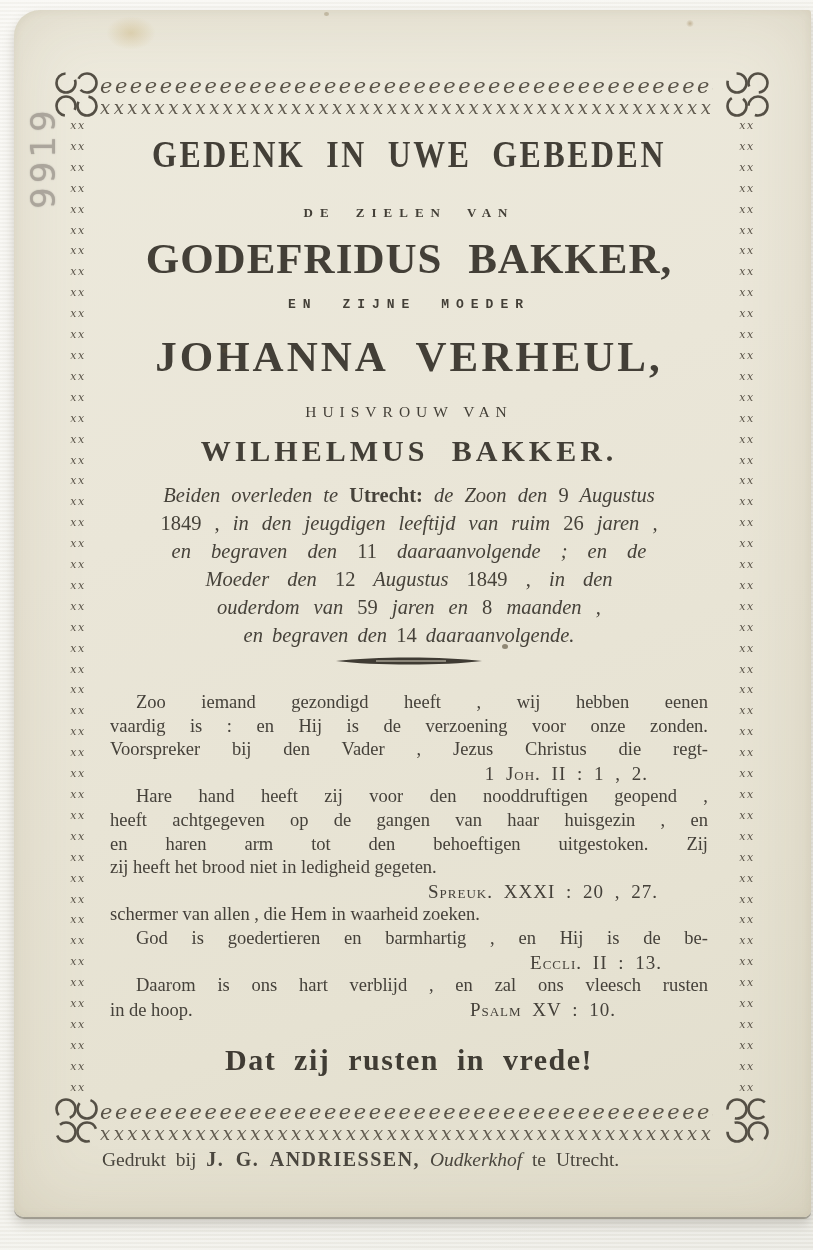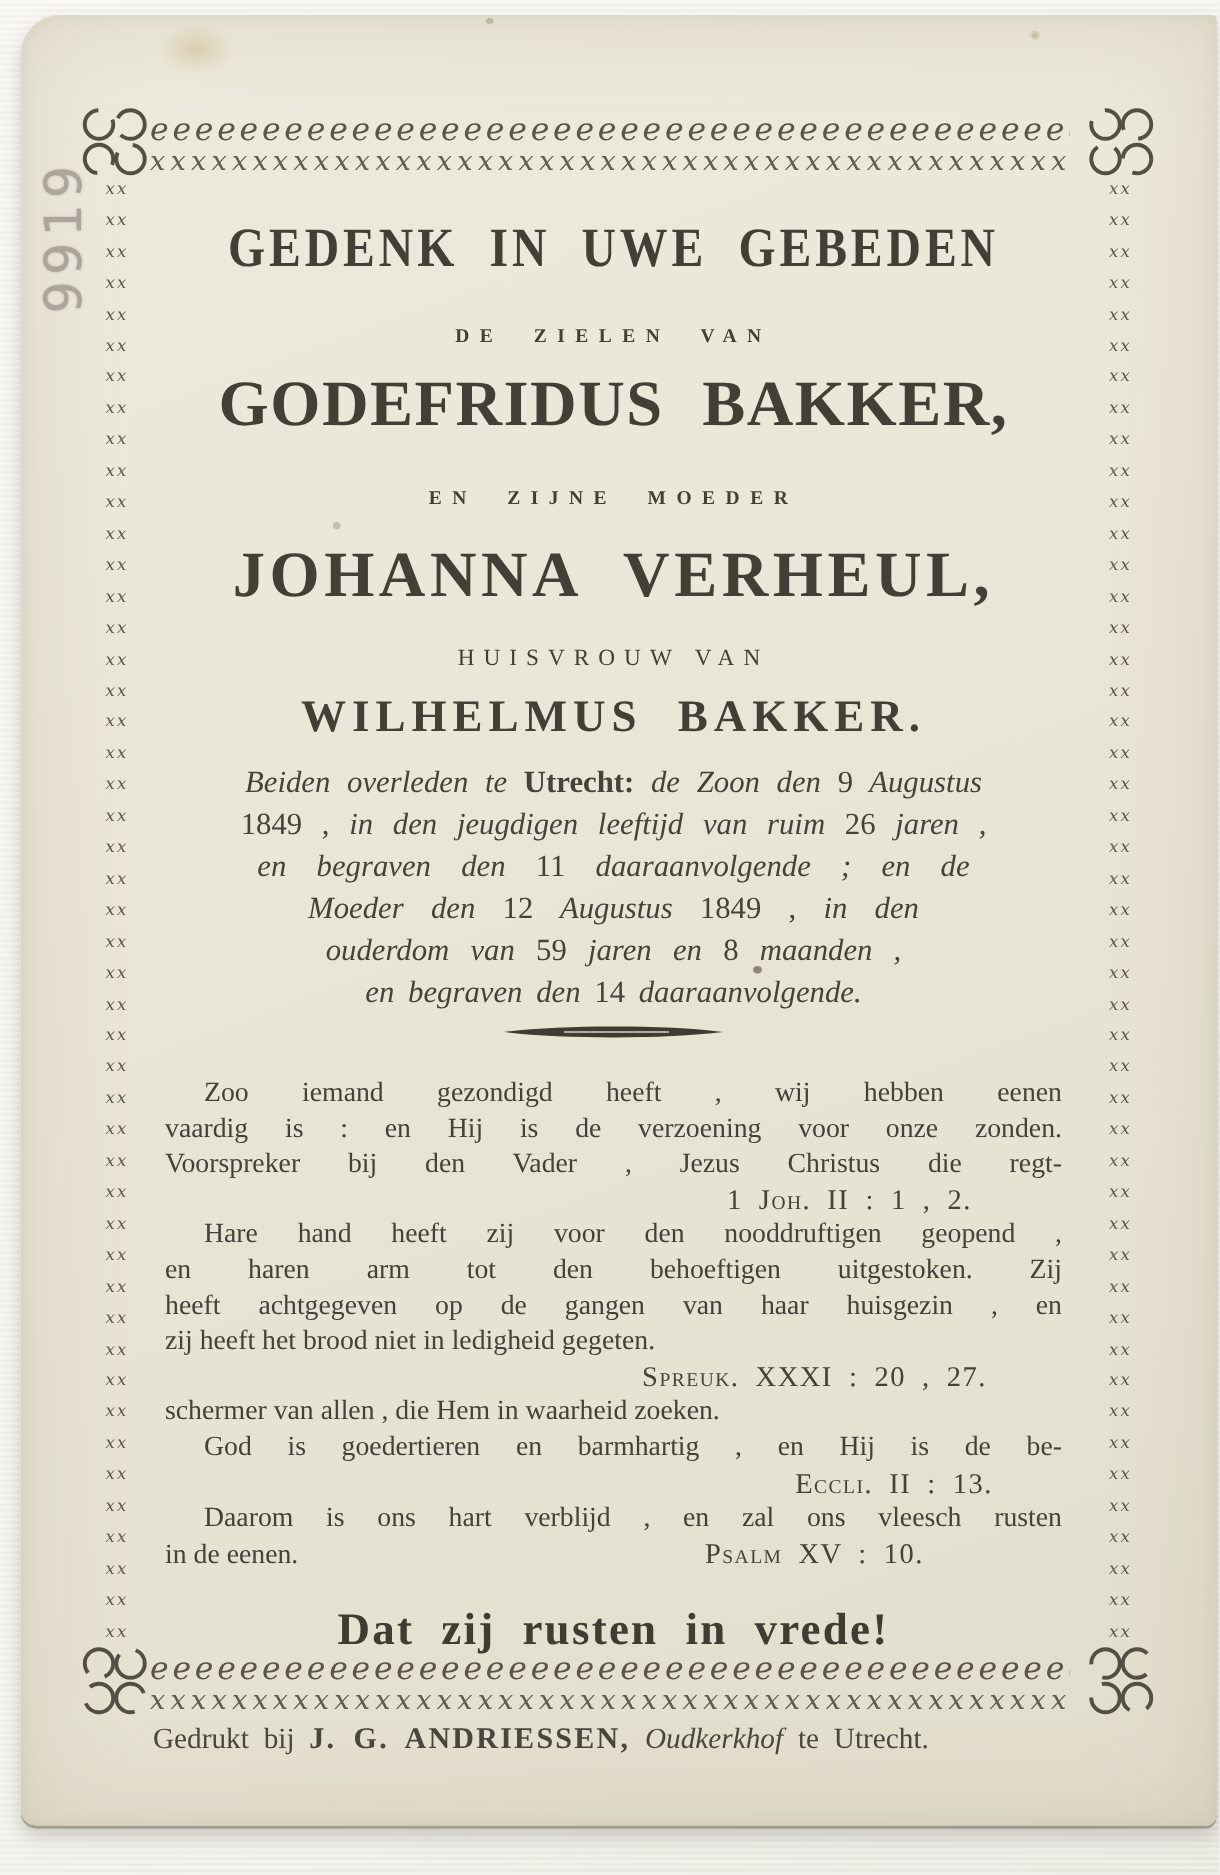--- a/index.html
+++ b/index.html
@@ -39,28 +39,28 @@
   .top-cross{top:88px;height:21px;}
   .bot-loop{top:1090px;height:24px;}
   .bot-cross{top:1114px;height:21px;}
   .orn-col{position:absolute;top:106px;height:978px;width:44px;overflow:hidden;
     font-family:"DejaVu Serif",serif;font-style:italic;font-size:11px;line-height:20.9px;
     letter-spacing:1.5px;text-align:center;}
   .col-left{left:42px;}
   .col-right{right:42px;}
 
   
-  .content{position:absolute;left:96px;width:598px;top:134px;text-align:center;color:#433f37;}
+  .content{position:absolute;left:96px;width:598px;top:123px;text-align:center;color:#433f37;}
   .h-title{font-size:37px;font-weight:bold;letter-spacing:3px;word-spacing:12px;
     transform:scaleX(.86);transform-origin:center;line-height:44px;white-space:nowrap;}
   .h-small{font-size:13px;font-weight:bold;letter-spacing:7px;word-spacing:10px;line-height:20px;}
   .h-sub1{margin-top:26px;}
   .h-name{font-weight:bold;white-space:nowrap;}
   .h-name1{margin-top:10px;font-size:43px;letter-spacing:1px;word-spacing:14px;line-height:52px;}
-  .h-rel1{margin-top:26px;}
+  .h-rel1{margin-top:10px;font-family:Liberation Mono, monospace;}
   .h-name2{margin-top:16px;font-size:43px;letter-spacing:3px;word-spacing:16px;line-height:52px;}
   .h-rel2{margin-top:20px;font-size:15.5px;letter-spacing:6px;line-height:18px;}
   .h-name3{margin-top:12px;font-size:30px;letter-spacing:4px;word-spacing:12px;line-height:36px;}
 
   .obit{margin-top:12px;font-size:20.5px;line-height:28px;color:#46423a;}
   .obit-line{white-space:nowrap;}
   .obit-line:nth-child(1){word-spacing:6px;}
   .obit-line:nth-child(2){word-spacing:8px;}
   .obit-line:nth-child(3){word-spacing:15px;}
   .obit-line:nth-child(4){word-spacing:13px;}
@@ -174,34 +174,34 @@
 
       <div class="verses" id="verses">
           <div class="verse">
             <div class="vline just indent">Zoo iemand gezondigd heeft , wij hebben eenen</div>
             <div class="vline just">vaardig is : en Hij is de verzoening voor onze zonden.</div>
             <div class="vline just">Voorspreker bij den Vader , Jezus Christus die regt-</div>
             <div class="vref" style="margin-right: 60px;">1 Joh. II : 1 , 2.</div>
           </div>
           <div class="verse">
             <div class="vline just indent">Hare hand heeft zij voor den nooddruftigen geopend ,</div>
+            <div class="vline just">heeft achtgegeven op de gangen van haar huisgezin , en</div>
             <div class="vline just">en haren arm tot den behoeftigen uitgestoken. Zij</div>
-            <div class="vline just">heeft achtgegeven op de gangen van haar huisgezin , en</div>
             <div class="vline">zij heeft het brood niet in ledigheid gegeten.</div>
             <div class="vref" style="margin-right: 50px;">Spreuk. XXXI : 20 , 27.</div>
           </div>
           <div class="verse">
             <div class="vline">schermer van allen , die Hem in waarheid zoeken.</div>
             <div class="vline just indent">God is goedertieren en barmhartig , en Hij is de be-</div>
             <div class="vref" style="margin-right: 46px;">Eccli. II : 13.</div>
           </div>
           <div class="verse">
             <div class="vline just indent">Daarom is ons hart verblijd , en zal ons vleesch rusten</div>
             <div class="tailrow">
-              <span class="tail">in de eenen.</span>
+              <span class="tail">in de hoop.</span>
               <span class="vref-inline" style="margin-right: 92px;">Psalm XV : 10.</span>
             </div>
           </div>
         </div>
 
       <div class="closing">Dat zij rusten in vrede!</div>
     </div>
 
     <div class="imprint" id="imprint"><span class="s-r">Gedrukt bij </span><span class="s-b">J. G. ANDRIESSEN,</span><span class="s-r"> </span><span class="s-i">Oudkerkhof</span><span class="s-r"> te Utrecht.</span></div>
 

